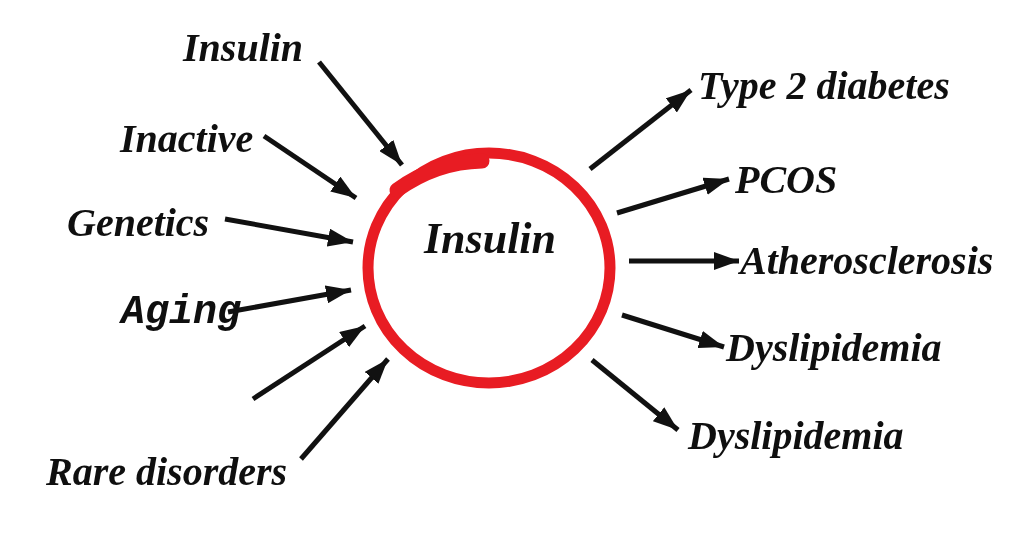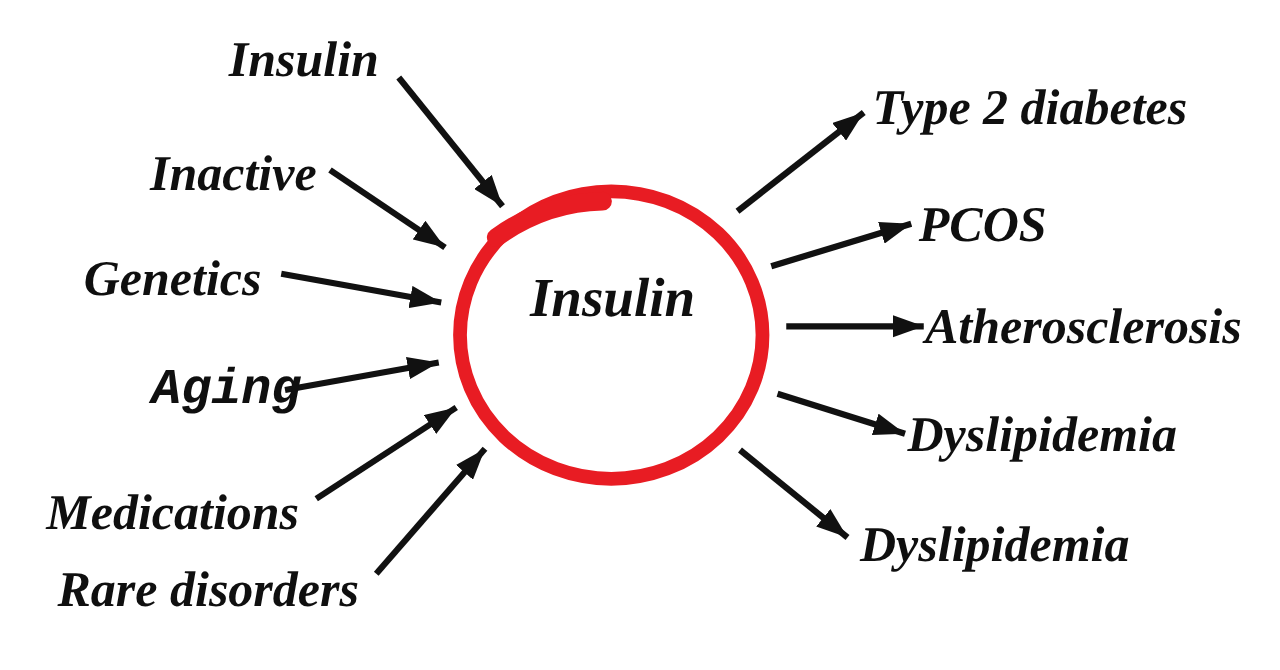--- a/index.html
+++ b/index.html
@@ -81,21 +81,20 @@
   </svg>
 
   <div class="center-label">
     <div>Insulin</div>
   </div>
 
   <div class="node-label" style="left:183px; top:28px;">Insulin</div>
   <div class="node-label" style="left:120px; top:119px;">Inactive</div>
   <div class="node-label" style="left:67px; top:203px;">Genetics</div>
   <div class="node-label" style="left:121px; top:293px;font-family:Liberation Mono, monospace;">Aging</div>
-  <div class="node-label" style="left:37px; top:390px;">Medications</div>
   <div class="node-label" style="left:46px; top:452px;font-style:italic;">Rare disorders</div>
 
   <div class="node-label" style="left:698px; top:66px;">Type 2 diabetes</div>
   <div class="node-label" style="left:735px; top:160px;">PCOS</div>
   <div class="node-label" style="left:740px; top:241px;">Atherosclerosis</div>
   <div class="node-label" style="left:726px; top:328px;">Dyslipidemia</div>
   <div class="node-label" style="left:688px; top:416px;">Dyslipidemia</div>
 
 </div>
 

